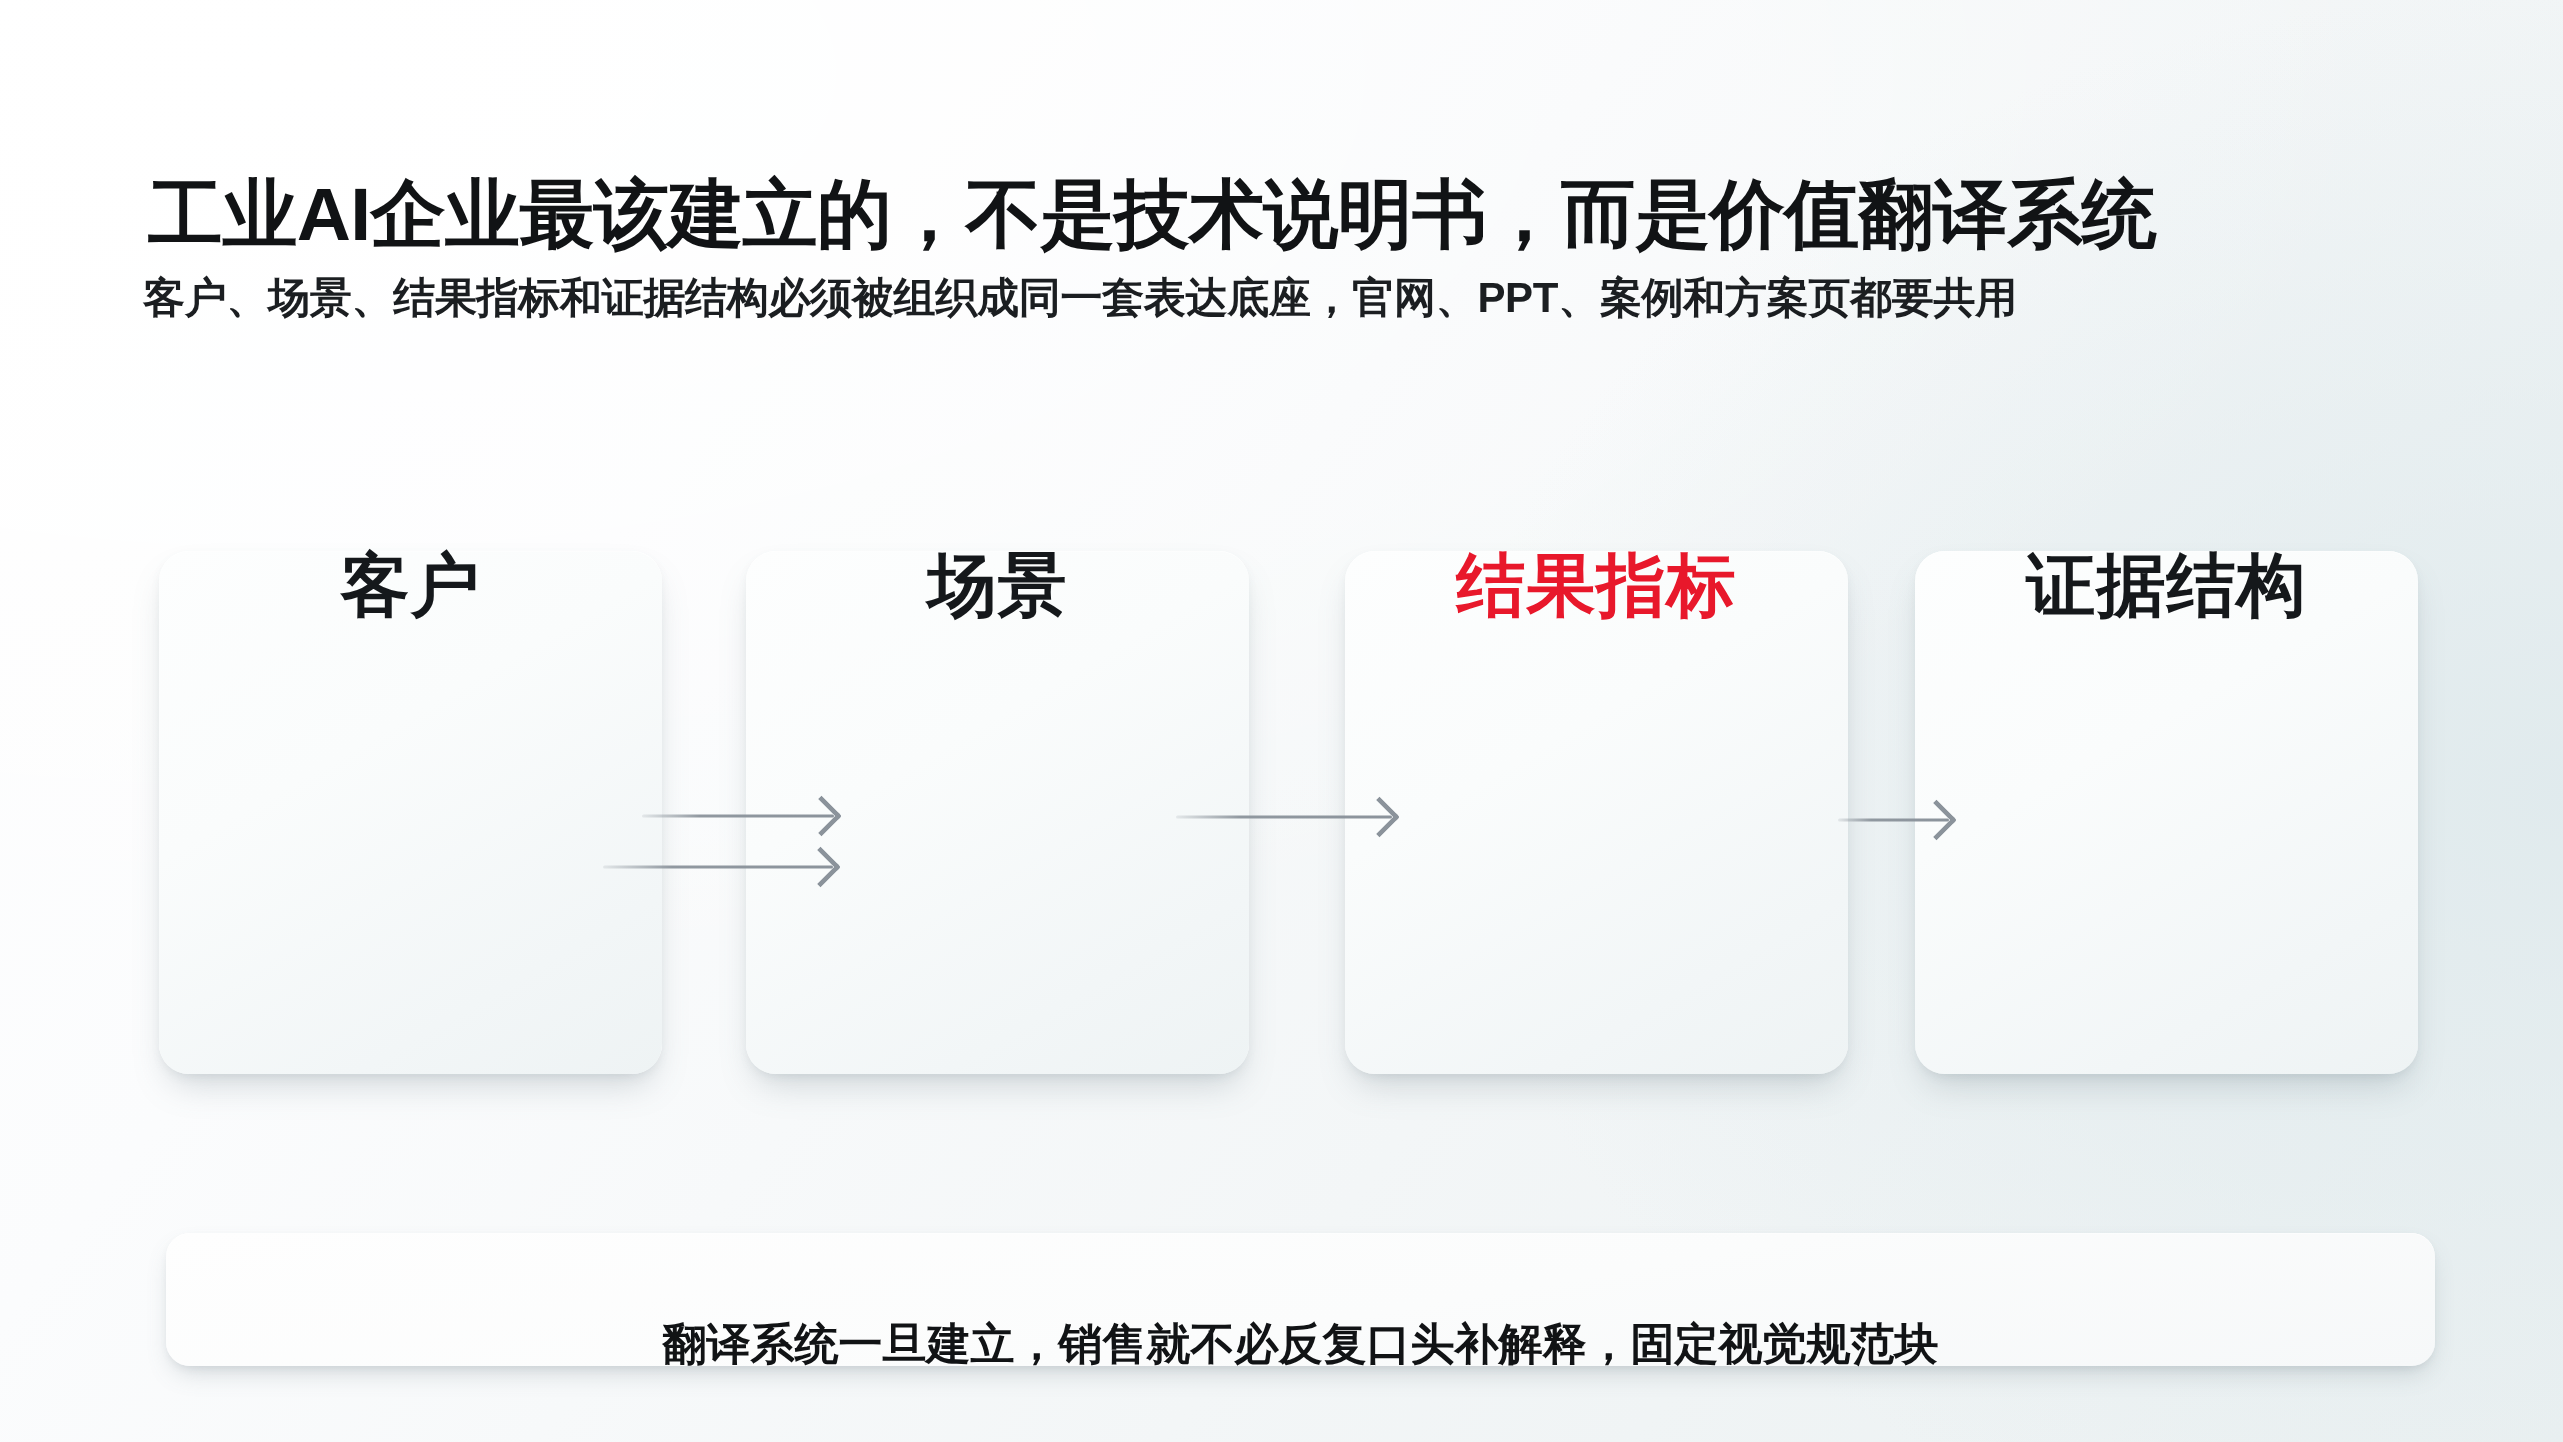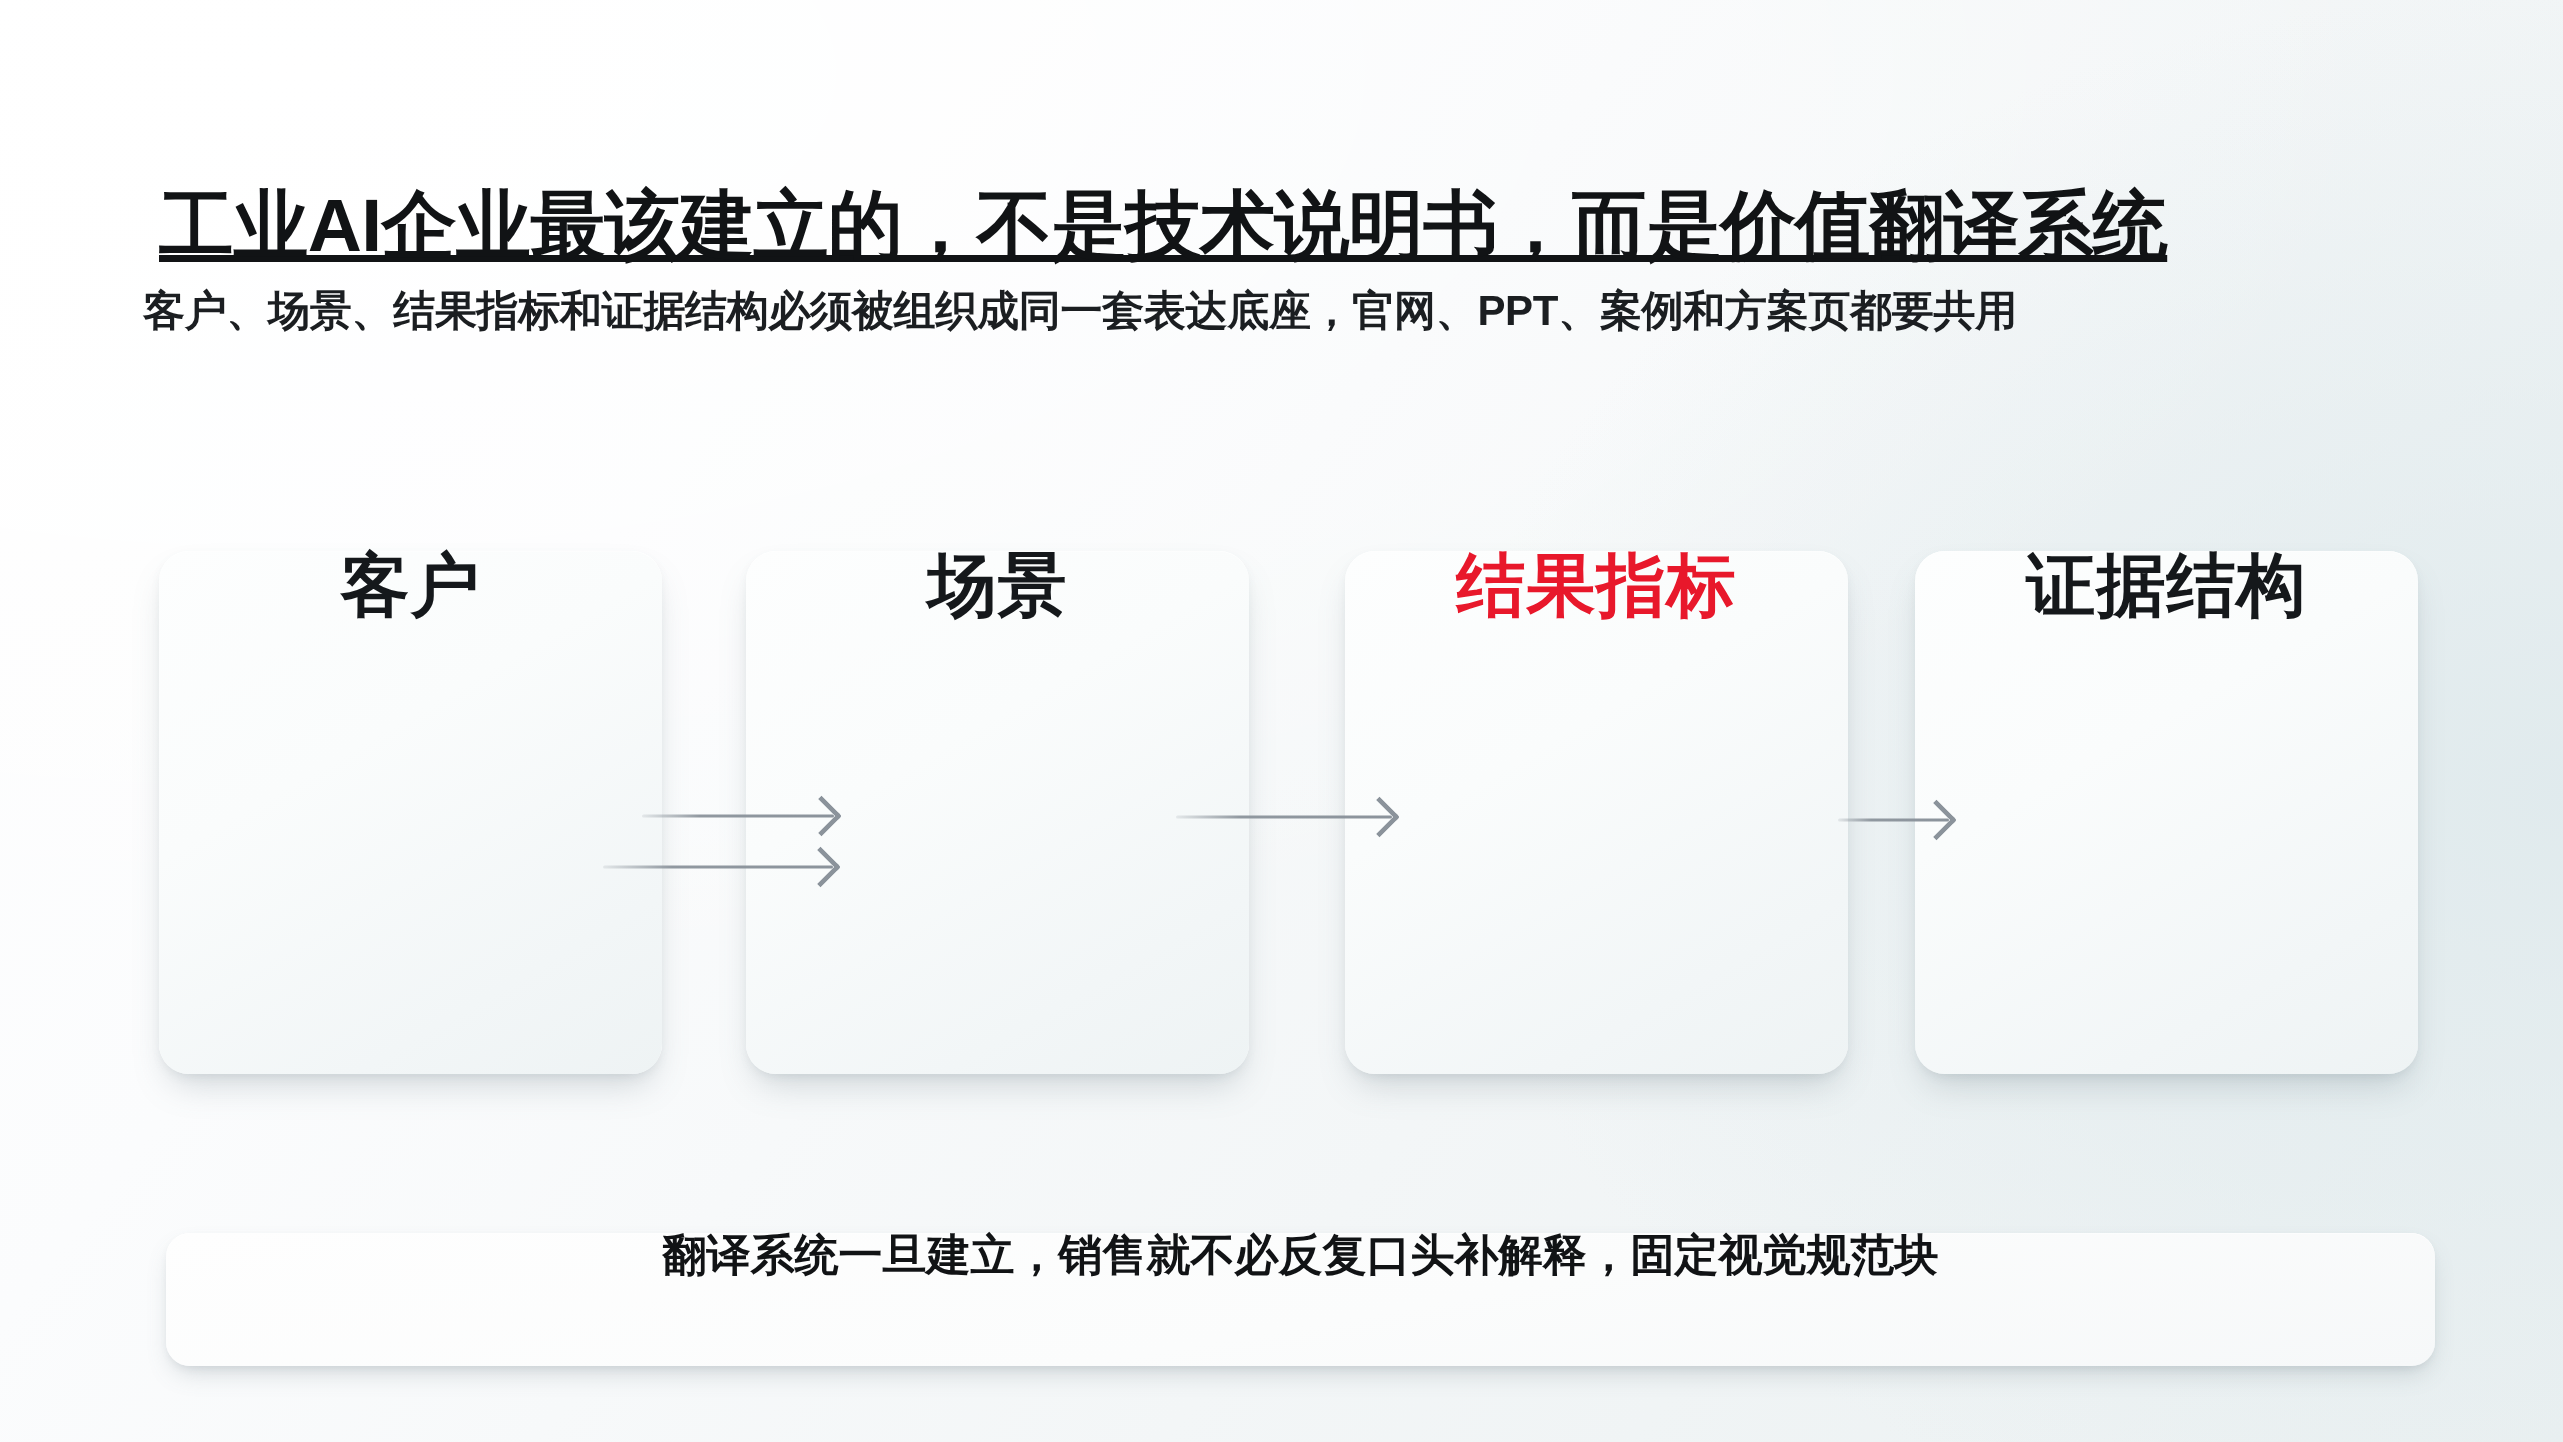--- a/index.html
+++ b/index.html
@@ -36,28 +36,27 @@
 
   
   .header {
     position: absolute;
     left: 143px;
     top: 166px;
     width: 2314px;
     z-index: 5;
   }
   .slide-title {
-    margin: 16px;
+    margin: 5px;
     font-size: 75px;
     line-height: 1.16;
     font-weight: 700;
     letter-spacing: -0.6px;
     color: #111315;
     white-space: nowrap;
-    text-decoration: underline;
   }
   .slide-subtitle {
     margin: 14.4px 0 0 0;
     font-size: 42px;
     line-height: 1.22;
     font-weight: 600;
     letter-spacing: -0.3px;
     color: #1b1e21;
     white-space: nowrap;
   }
@@ -143,21 +142,21 @@
   
   .footer-banner {
     position: absolute;
     left: 166px;
     top: 1233px;
     width: 2269px;
     height: 133px;
     border-radius: 24px;
     box-sizing: border-box;
     display: flex;
-    align-items: flex-start;
+    align-items: flex-end;
     justify-content: center;
     background: linear-gradient(170deg, #fefefe 0%, #fbfcfc 55%, #f6f8f9 100%);
     box-shadow:
       0 12px 25.5px -8.9px rgba(98,116,126,0.30),
       0 3.3px 8.9px -3.3px rgba(98,116,126,0.14),
       inset 0 0.6px 0 rgba(255,255,255,0.95);
     z-index: 5;
   }
   .footer-text {
     font-size: 44px;

